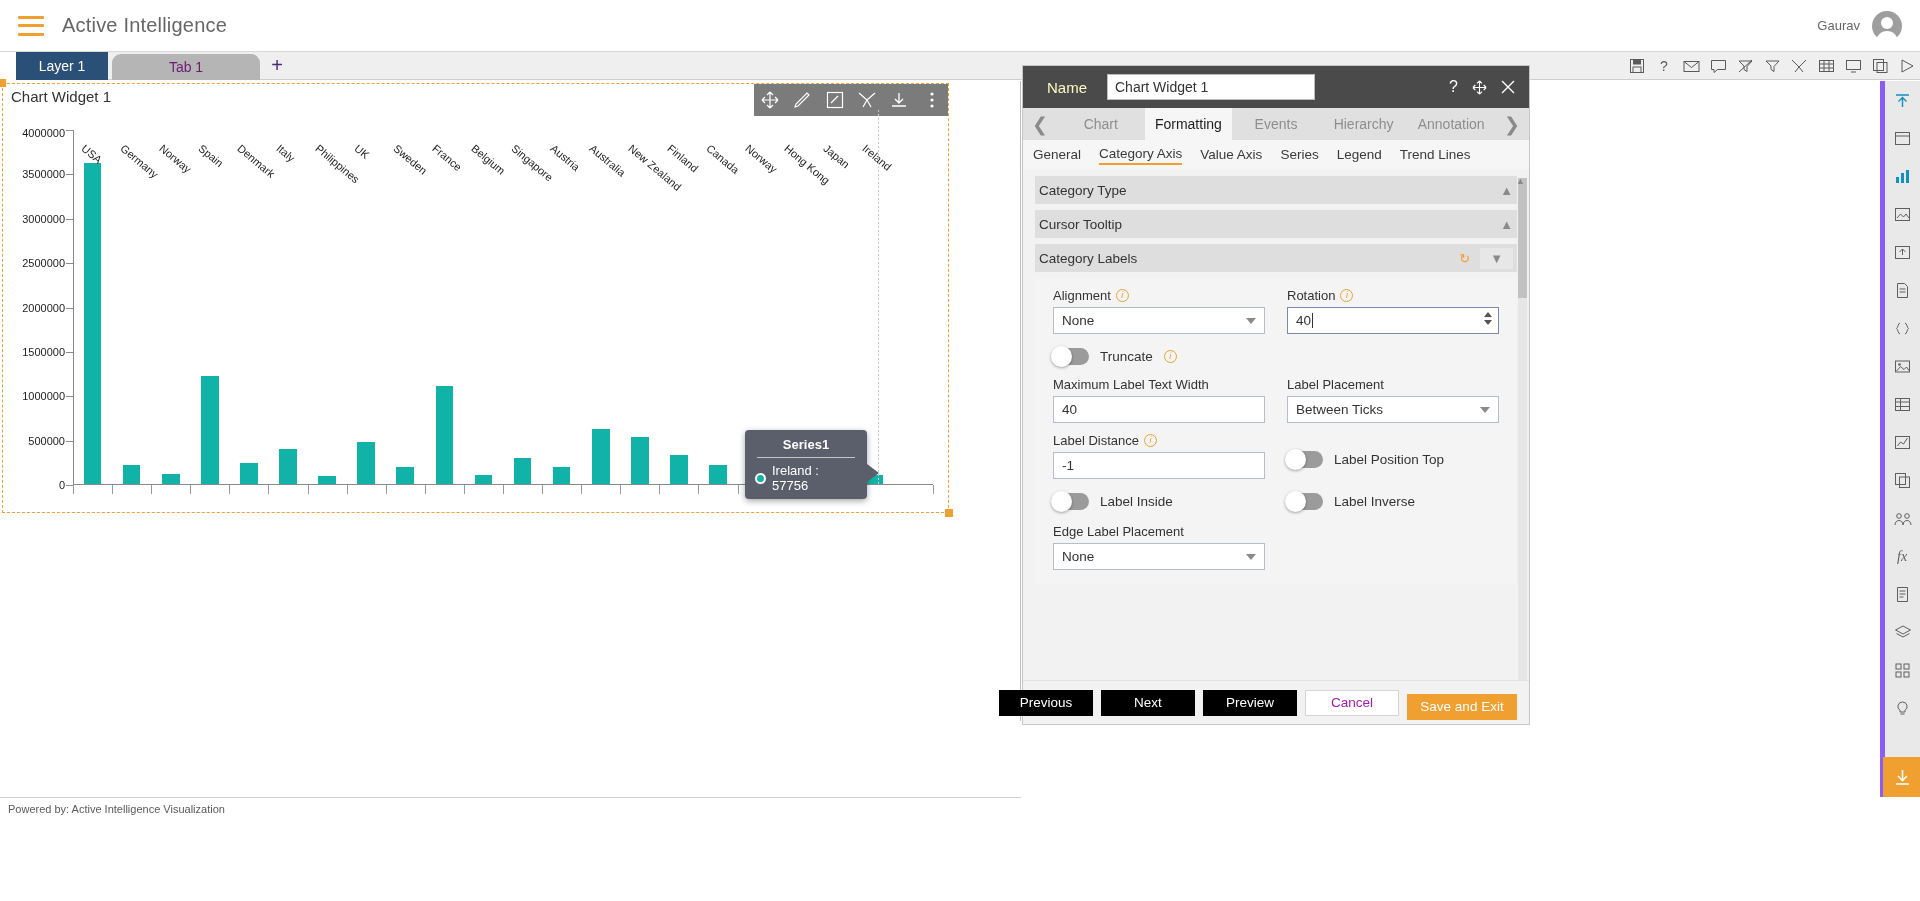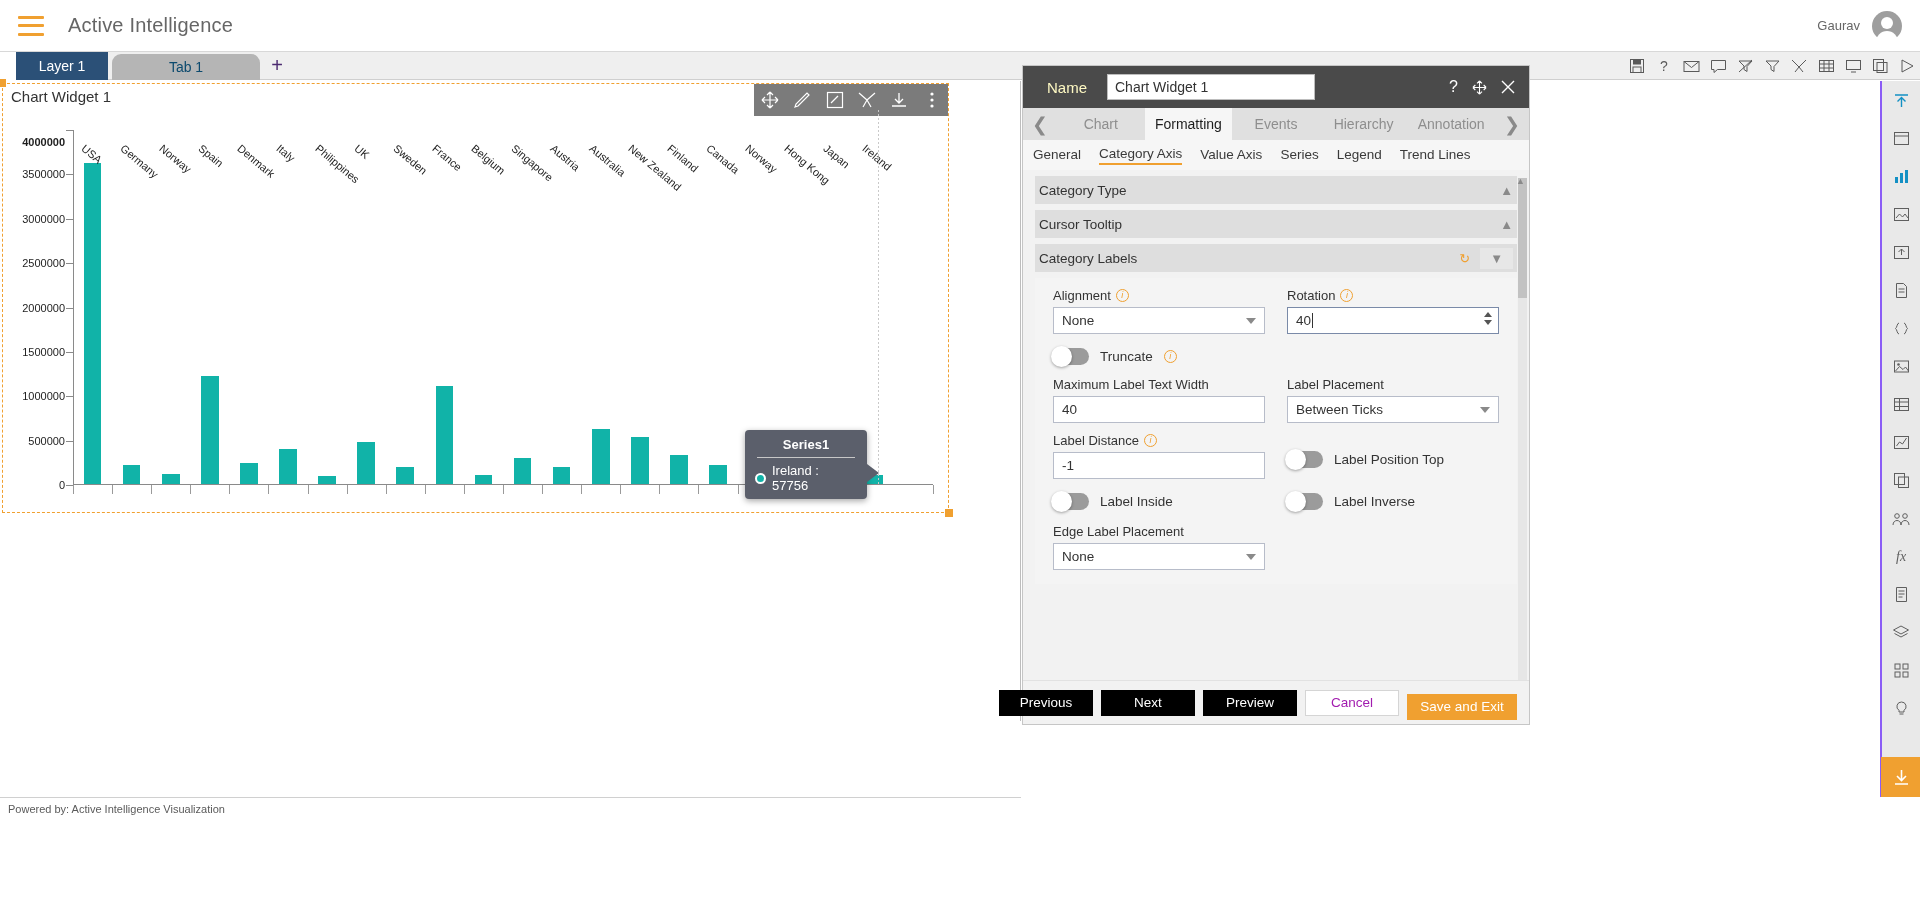--- a/index.html
+++ b/index.html
@@ -11,40 +11,40 @@
   body { position: relative; }
 
   
   #topbar {
     position: absolute; left: 0; top: 0; width: 1920px; height: 52px;
     background: #ffffff; border-bottom: 1px solid #d8d8d8;
     display: flex; align-items: center;
   }
   #hamburger { width: 26px; height: 20px; margin-left: 18px; display:flex; flex-direction:column; justify-content:space-between; cursor:pointer;}
   #hamburger i { display:block; height:3px; background:#f0a030; border-radius:1px;}
-  #app-title { margin-left: 24px; font-size: 20px; color: #666; letter-spacing:0.2px;}
+  #app-title { margin-left: 18px; font-size: 20px; color: #666; letter-spacing:0.2px;}
   #user-area { margin-left: auto; display:flex; align-items:center; gap: 12px; margin-right: 18px;}
   #user-name { font-size: 13px; color: #666; }
   #avatar { width: 30px; height: 30px; border-radius: 50%; background: #9e9e9e; position:relative;}
   #avatar::before{content:"";position:absolute;left:9px;top:6px;width:12px;height:12px;border-radius:50%;background:#fff;}
   #avatar::after{content:"";position:absolute;left:4px;top:20px;width:22px;height:12px;border-radius:11px 11px 0 0;background:#fff;}
 
   
   #tabstrip {
     position:absolute; left:16px; top:52px; width:1920px; height:28px;
     background:#efefef; border-bottom:1px solid #cfcfcf;
   }
   #layer-tab {
     position:absolute; left:0; top:0; width:92px; height:28px;
     background:#2b5077; color:#ffffff; font-size:14px;
     display:flex; align-items:center; justify-content:center; cursor:pointer;
   }
   #page-tab {
     position:absolute; left:96px; top:2px; width:148px; height:26px;
-    background:#b5b5b5; color:#0c4a6e; font-size:14px;
+    background:#b5b5b5; color:#701a75; font-size:14px;
     border-radius:9px 9px 0 0;
     display:flex; align-items:center; justify-content:center; cursor:pointer;
   }
   #add-tab { position:absolute; left:250px; top:2px; width:22px; height:24px;
     color:#4b2a70; font-size:20px; line-height:22px; text-align:center; cursor:pointer;}
 
   #toolbar-icons { position:absolute; right:18px; top:3px; display:flex; gap:5px; }
   .tbi { width:22px; height:22px; display:flex; align-items:center; justify-content:center;
          color:#5a5a5a; cursor:pointer; }
   .tbi svg { display:block; }
@@ -166,21 +166,21 @@
   #panel-footer { height:44px; background:#f2f2f2; display:flex; align-items:center;
      justify-content:flex-end; gap:8px; padding:0 12px; flex:none; border-top:1px solid #e2e2e2;}
   .btn { height:26px; min-width:94px; font-size:13.5px; display:flex; align-items:center;
          justify-content:center; cursor:pointer; }
   .btn.dark { background:#000000; color:#ffffff; }
   .btn.light { background:#ffffff; color:#a21caf; border:1px solid #d5d5d5;}
   .btn.orange { background:#f0a030; color:#ffffff; min-width:110px;margin-top:8px;}
 
   
   #rail { position:absolute; right:0; top:81px; width:40px; height:716px; background:#e9e9e9;
-          border-left:2px solid #8b5cf6; display:flex; flex-direction:column; align-items:center; }
+          border-left:5px solid #8b5cf6; display:flex; flex-direction:column; align-items:center; }
   .rail-ic { width:40px; height:38px; display:flex; align-items:center; justify-content:center;
              color:#5f5f5f; cursor:pointer; }
   .rail-ic.accent { color:#1390c4; }
   .rail-ic.bottom { background:#f0a030; color:#fff; }
   #rail-spacer { flex:1; }
 </style>
 </head>
 <body>
 
 <div id="topbar">
@@ -326,21 +326,21 @@
             <div class="ytick" style="top: 221.875px;">1500000</div>
             <div class="ytickmark" style="top: 221.875px;"></div>
             <div class="ytick" style="top: 177.5px;">2000000</div>
             <div class="ytickmark" style="top: 177.5px;"></div>
             <div class="ytick" style="top: 133.125px;">2500000</div>
             <div class="ytickmark" style="top: 133.125px;"></div>
             <div class="ytick" style="top: 88.75px; margin-left: 32px;">3000000</div>
             <div class="ytickmark" style="top: 88.75px;"></div>
             <div class="ytick" style="top: 44.375px;">3500000</div>
             <div class="ytickmark" style="top: 44.375px;"></div>
-            <div class="ytick" style="top: 12px; font-weight: bold;">4000000</div>
+            <div class="ytick" style="top: 3px;">4000000</div>
             <div class="ytickmark" style="top: 0px;"></div>
           </div>
         <div id="bars-host">
             <div class="bar" style="left: 10.75px; width: 17.5909px; height: 320.831px; background: rgb(17, 179, 168);"></div>
             <div class="bar" style="left: 49.8409px; width: 17.5909px; height: 18.6375px; background: rgb(17, 179, 168);"></div>
             <div class="bar" style="left: 88.9318px; width: 17.5909px; height: 10.2063px; background: rgb(17, 179, 168);"></div>
             <div class="bar" style="left: 128.023px; width: 17.5909px; height: 107.831px; background: rgb(17, 179, 168);"></div>
             <div class="bar" style="left: 167.114px; width: 17.5909px; height: 20.8562px; background: rgb(17, 179, 168);"></div>
             <div class="bar" style="left: 206.205px; width: 17.5909px; height: 35.5px; background: rgb(17, 179, 168);"></div>
             <div class="bar" style="left: 245.295px; width: 17.5909px; height: 7.9875px; background: rgb(17, 179, 168);"></div>

